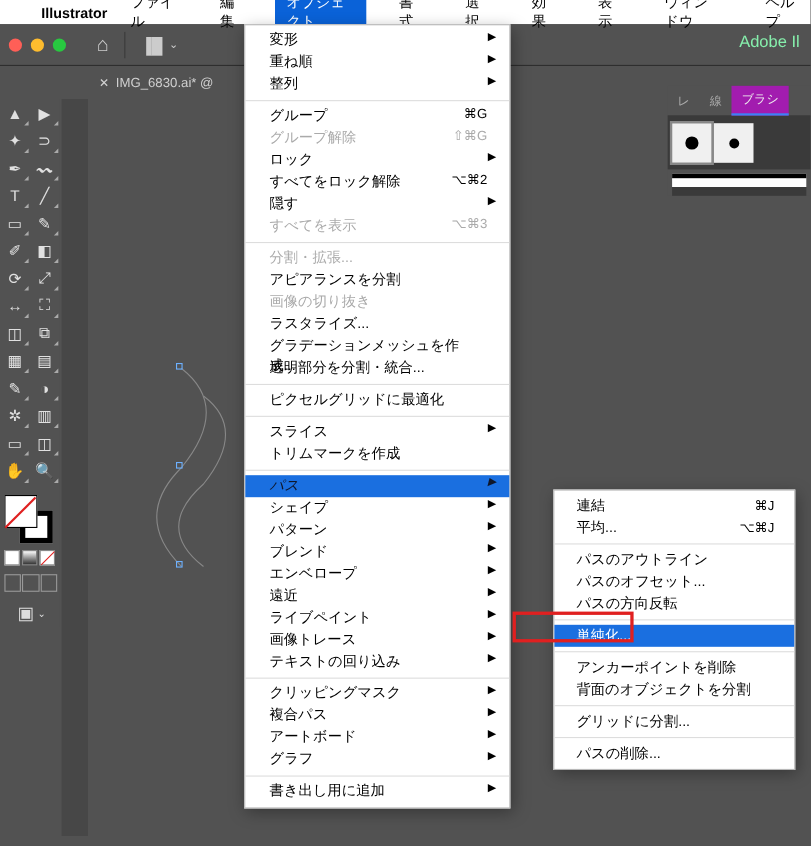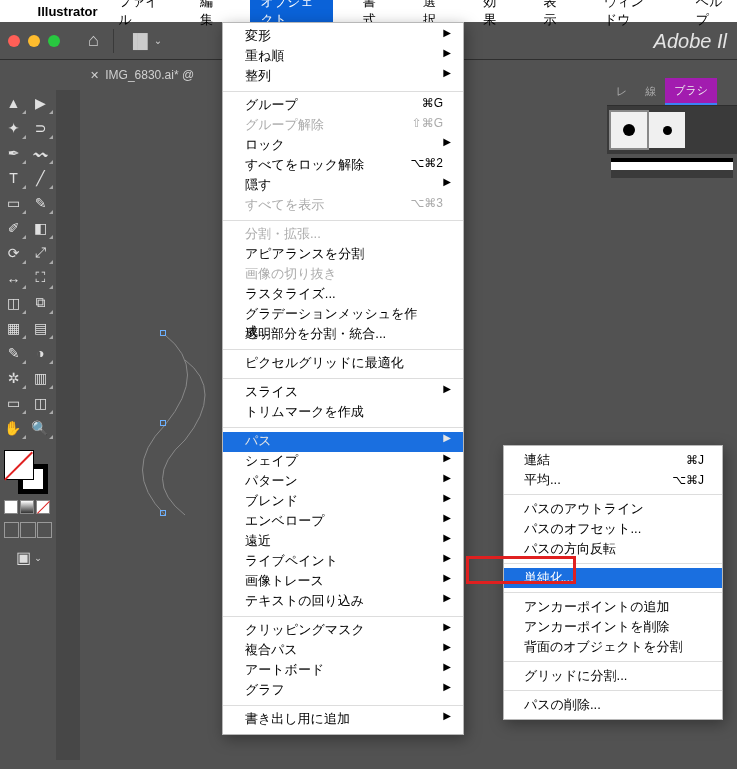--- a/index.html
+++ b/index.html
@@ -13,21 +13,21 @@
 .mac-menu .mi.active { background: #0a62d8; color: #fff; }
 
 
 .tlbar { height: 38px; background: #525252; display: flex; align-items: center; padding-left: 8px; border-bottom: 1px solid #2e2e2e;}
 .tl { width: 12px; height: 12px; border-radius: 50%; margin-right: 8px; }
 .tl.r { background: #ff5f57; } .tl.y { background: #febc2e; } .tl.g { background: #28c840; }
 .home-icon { margin-left: 20px; color: #ccc; font-size: 18px; }
 .sep { width: 1px; height: 24px; background: #3a3a3a; margin: 0 14px; }
 .layout-icon { color: #ccc; font-size: 14px; }
 .chev { color: #ccc; margin-left: 6px; font-size: 10px;}
-.brand { position: absolute; right: 10px; top: 30px; color: #e5e5e5; font-size: 20px; font-style: italic; }
+.brand { position: absolute; right: 10px; top: 30px; color: #86efac; font-size: 15px; }
 
 
 .doctab-row { height: 30px; background: #525252; display: flex; align-items: center; padding-left: 90px; }
 .doctab { color: #d0d0d0; font-size: 12px; display: flex; align-items: center;}
 .doctab .x { margin-right: 6px; font-size: 11px;}
 
 
 .tools { position: absolute; left: 0; top: 90px; width: 54px; background: #525252; }
 .tool-row { display: flex; }
 .tool { width: 27px; height: 25px; display: flex; align-items: center; justify-content: center; font-size: 14px; color: #e0e0e0; position: relative;}
@@ -47,21 +47,21 @@
 
 
 .canvas-path { position:absolute; left:130px; top:330px; width:120px; height:200px;}
 .canvas-path svg { width:100%; height:100%; }
 .sel-box { position:absolute; border:1px solid #6db1ff; }
 
 
 .dropdown { position: absolute; left: 222px; top: 22px; width: 242px; background: #fff; border: 1px solid #b8b8b8; box-shadow: 2px 4px 14px rgba(0,0,0,0.35); font-size: 13px; padding: 4px 0;}
 .dropdown .row { height: 20px; display: flex; align-items: flex-start; padding: 0 22px; position: relative; color:#000;}
 .dropdown .row.disabled { color: #aaa; }
-.dropdown .row.selected { background: #1a6fe0; color: #e5e5e5; }
+.dropdown .row.selected { background: #1a6fe0; color: #0f172a; font-style: italic; }
 .dropdown .row .arrow { position: absolute; right: 12px; font-size: 10px;}
 .dropdown .row .sc { position: absolute; right: 20px; font-size: 12px; letter-spacing: 0px; color: inherit;}
 .dropdown hr { border: none; border-top: 1px solid #ddd; margin: 4px 0; }
 
 
 .submenu { position: absolute; left: 463px; top: 445px; width: 220px; background: #fff; border: 1px solid #b8b8b8; box-shadow: 2px 4px 14px rgba(0,0,0,0.35); font-size: 13px; padding: 4px 0; margin-left: 40px;}
 .submenu .row { height: 20px; display: flex; align-items: center; padding: 0 20px; position:relative;}
 .submenu .row.selected { background: #1a6fe0; color: #fff; text-align: right; }
 .submenu .row .sc { position: absolute; right: 18px; font-size: 12px;}
 .submenu hr { border: none; border-top: 1px solid #ddd; margin: 4px 0;}
@@ -374,23 +374,20 @@
     </div>
     <div class="row">
       <span>パスの方向反転</span>
     </div>
     <hr>
     <div class="row selected">
       <span>単純化...</span>
     </div>
     <hr>
     <div class="row">
-      <span>アンカーポイントの追加</span>
-    </div>
-    <div class="row">
       <span>アンカーポイントを削除</span>
     </div>
     <div class="row">
       <span>背面のオブジェクトを分割</span>
     </div>
     <hr>
     <div class="row">
       <span>グリッドに分割...</span>
     </div>
     <hr>

